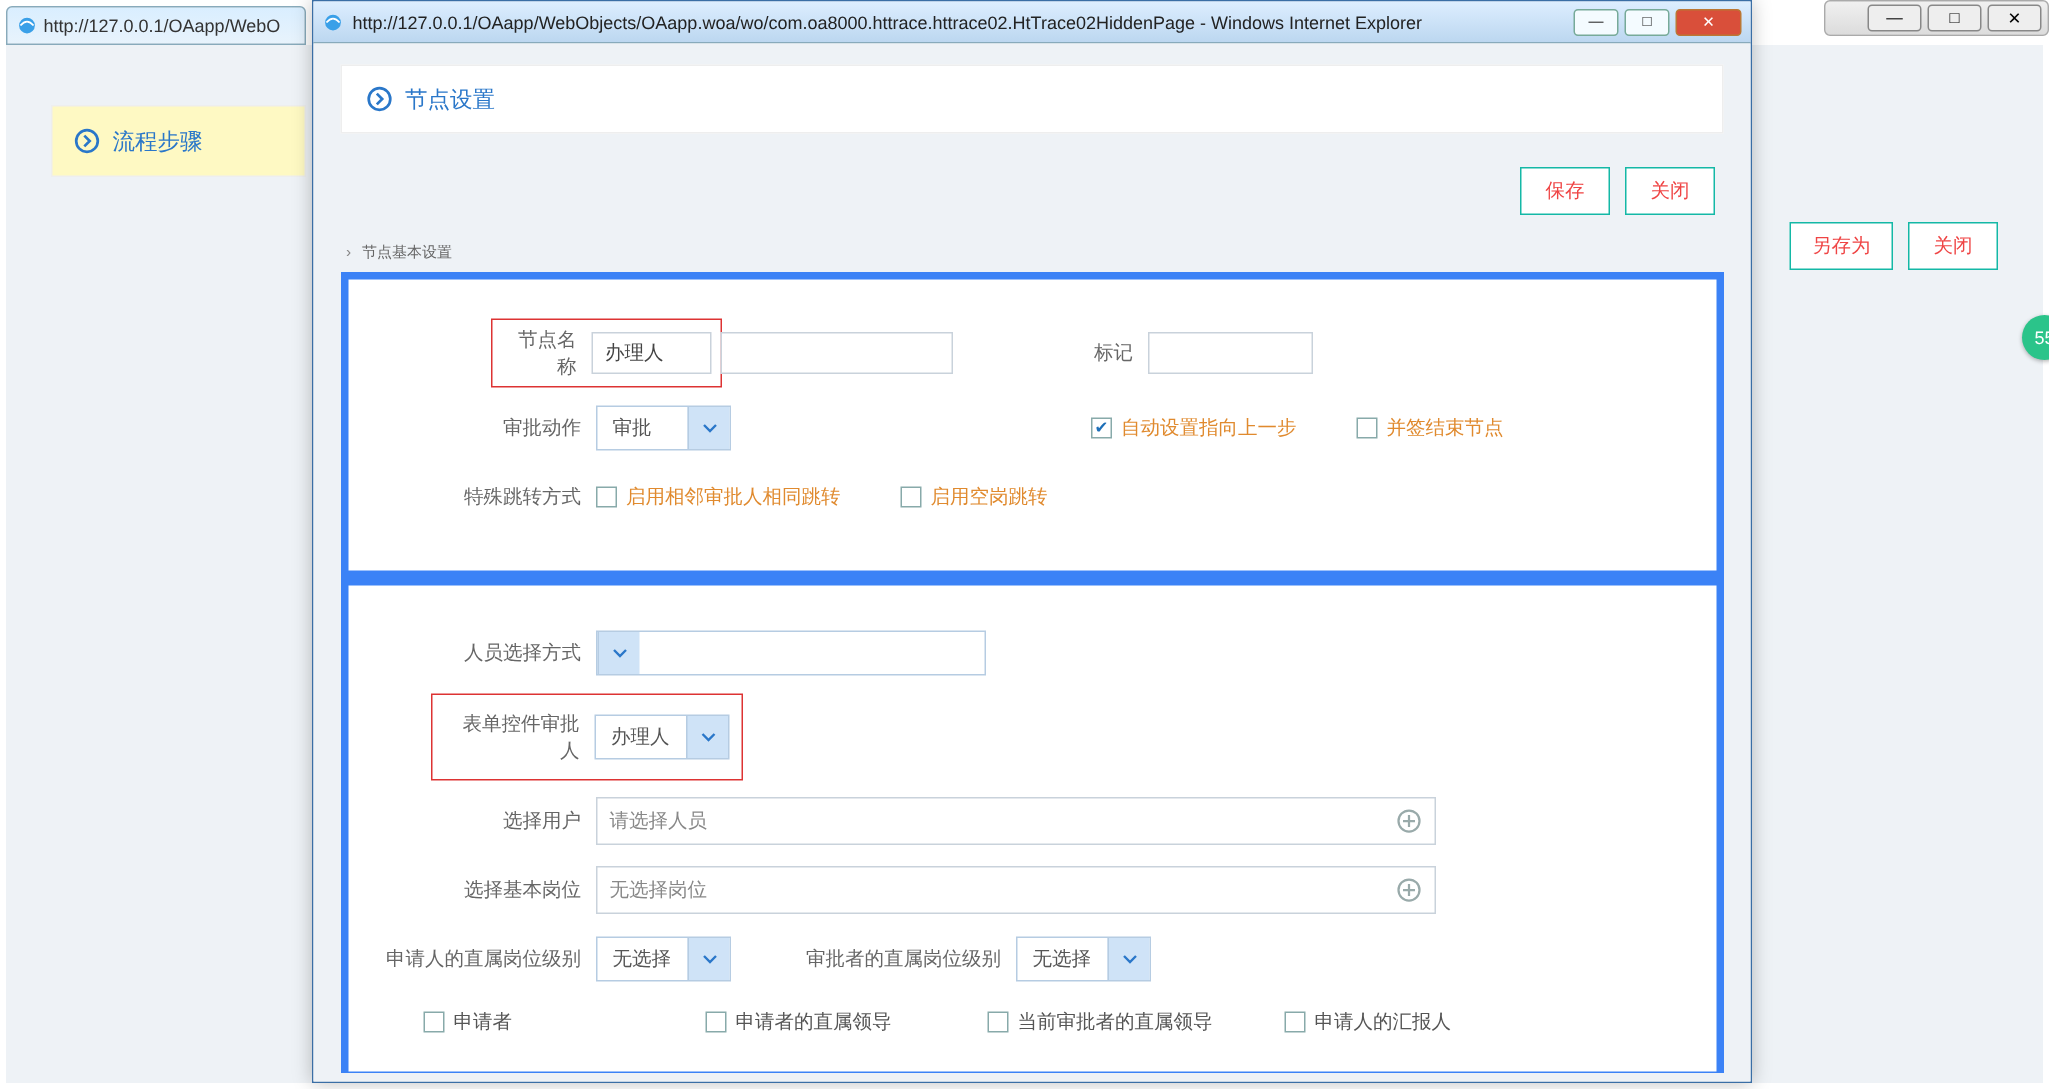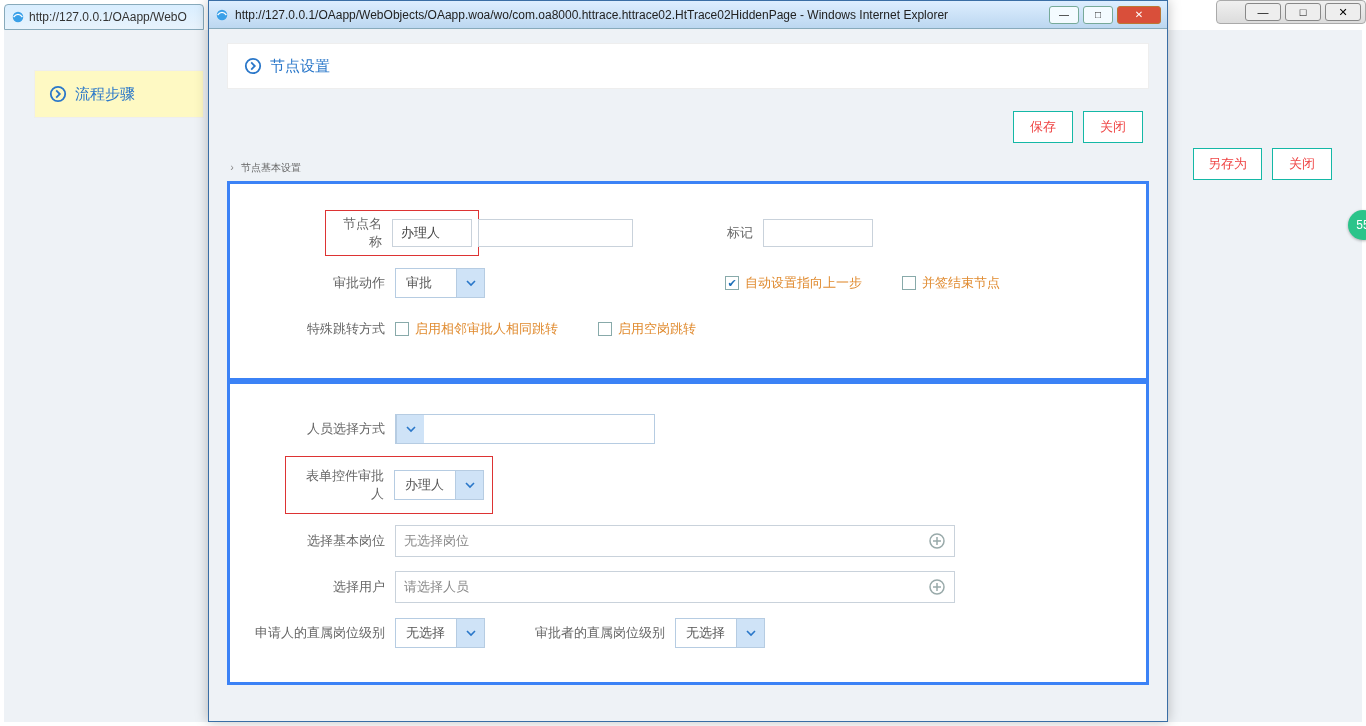--- a/index.html
+++ b/index.html
@@ -74,21 +74,21 @@
   overflow-y:auto; padding-right:10px;
 }
 .fg-scroll::-webkit-scrollbar { width:18px; }
 .fg-scroll::-webkit-scrollbar-track { background:#e3e9ef; border:1px solid #c9d2db;}
 .fg-scroll::-webkit-scrollbar-thumb { background:#bcc8d4; border:1px solid #9fb0c0;}
 
 .fg-toolbar { display:flex; justify-content:flex-end; gap:10px; padding:12px 6px 8px 0;}
 .section-title { color:#666; font-size:10px; margin:10px 0 6px 2px;font-family:Liberation Mono, monospace; }
 .section-title::before { content:"› "; color:#888; }
 .card {
-  background:#fff; border:3px solid #3b82f6; padding:18px 20px 22px 20px;
+  background:#fff; border:5px solid #3b82f6; padding:18px 20px 22px 20px;
 }
 .row { display:flex; align-items:center; min-height:38px; margin:8px 0; font-size:13px; color:#555;}
 .lbl { width:145px; text-align:right; padding-right:10px; color:#666;}
 .redbox { border:1.5px solid #d33; padding:4px 6px; display:inline-flex; align-items:center;}
 input[type=text].fld {
   height:28px; border:1px solid #c9d2db; padding:0 8px; font-size:13px; color:#444; background:#fff;
 }
 .combo {
   display:inline-flex; align-items:center; height:30px; border:1px solid #b6cce2;
   background:#fff;
@@ -246,34 +246,34 @@
               <span class="caret">
                   <svg viewBox="0 0 10 10">
                     <path d="M1 3l4 4 4-4" fill="none" stroke="#2a77c9" stroke-width="1.6"></path>
                   </svg>
                 </span>
             </span>
           </span>
         </div>
 
         <div class="row">
-          <span class="lbl">选择基本岗位</span>
+          <span class="lbl">选择用户</span>
           <div class="picker">
-            <span>无选择岗位</span>
+            <span>请选择人员</span>
             <svg class="plus-icon" viewBox="0 0 18 18">
                 <circle cx="9" cy="9" r="7" fill="none" stroke="#9aa" stroke-width="1.5"></circle>
                 <path d="M9 5v8M5 9h8" stroke="#9aa" stroke-width="1.5"></path>
               </svg>
           </div>
         </div>
 
         <div class="row">
-          <span class="lbl">选择用户</span>
+          <span class="lbl">选择基本岗位</span>
           <div class="picker">
-            <span>请选择人员</span>
+            <span>无选择岗位</span>
             <svg class="plus-icon" viewBox="0 0 18 18">
                 <circle cx="9" cy="9" r="7" fill="none" stroke="#9aa" stroke-width="1.5"></circle>
                 <path d="M9 5v8M5 9h8" stroke="#9aa" stroke-width="1.5"></path>
               </svg>
           </div>
         </div>
 
         <div class="row">
           <span class="lbl">申请人的直属岗位级别</span>
           <span class="combo">
@@ -289,17 +289,36 @@
           <span class="combo">
             <span class="cv">无选择</span>
             <span class="caret">
                 <svg viewBox="0 0 10 10">
                   <path d="M1 3l4 4 4-4" fill="none" stroke="#2a77c9" stroke-width="1.6"></path>
                 </svg>
               </span>
           </span>
         </div>
 
+        <div class="cb-group">
+          <span class="cb-item">
+              <span class="cbx"></span>
+              <span>申请者</span>
+            </span>
+          <span class="cb-item">
+              <span class="cbx"></span>
+              <span>申请者的直属领导</span>
+            </span>
+          <span class="cb-item">
+              <span class="cbx"></span>
+              <span>当前审批者的直属领导</span>
+            </span>
+          <span class="cb-item">
+              <span class="cbx"></span>
+              <span>申请人的汇报人</span>
+            </span>
+
+        </div>
       </div>
 
     </div>
   </div>
 </div>
 
 </body></html>

